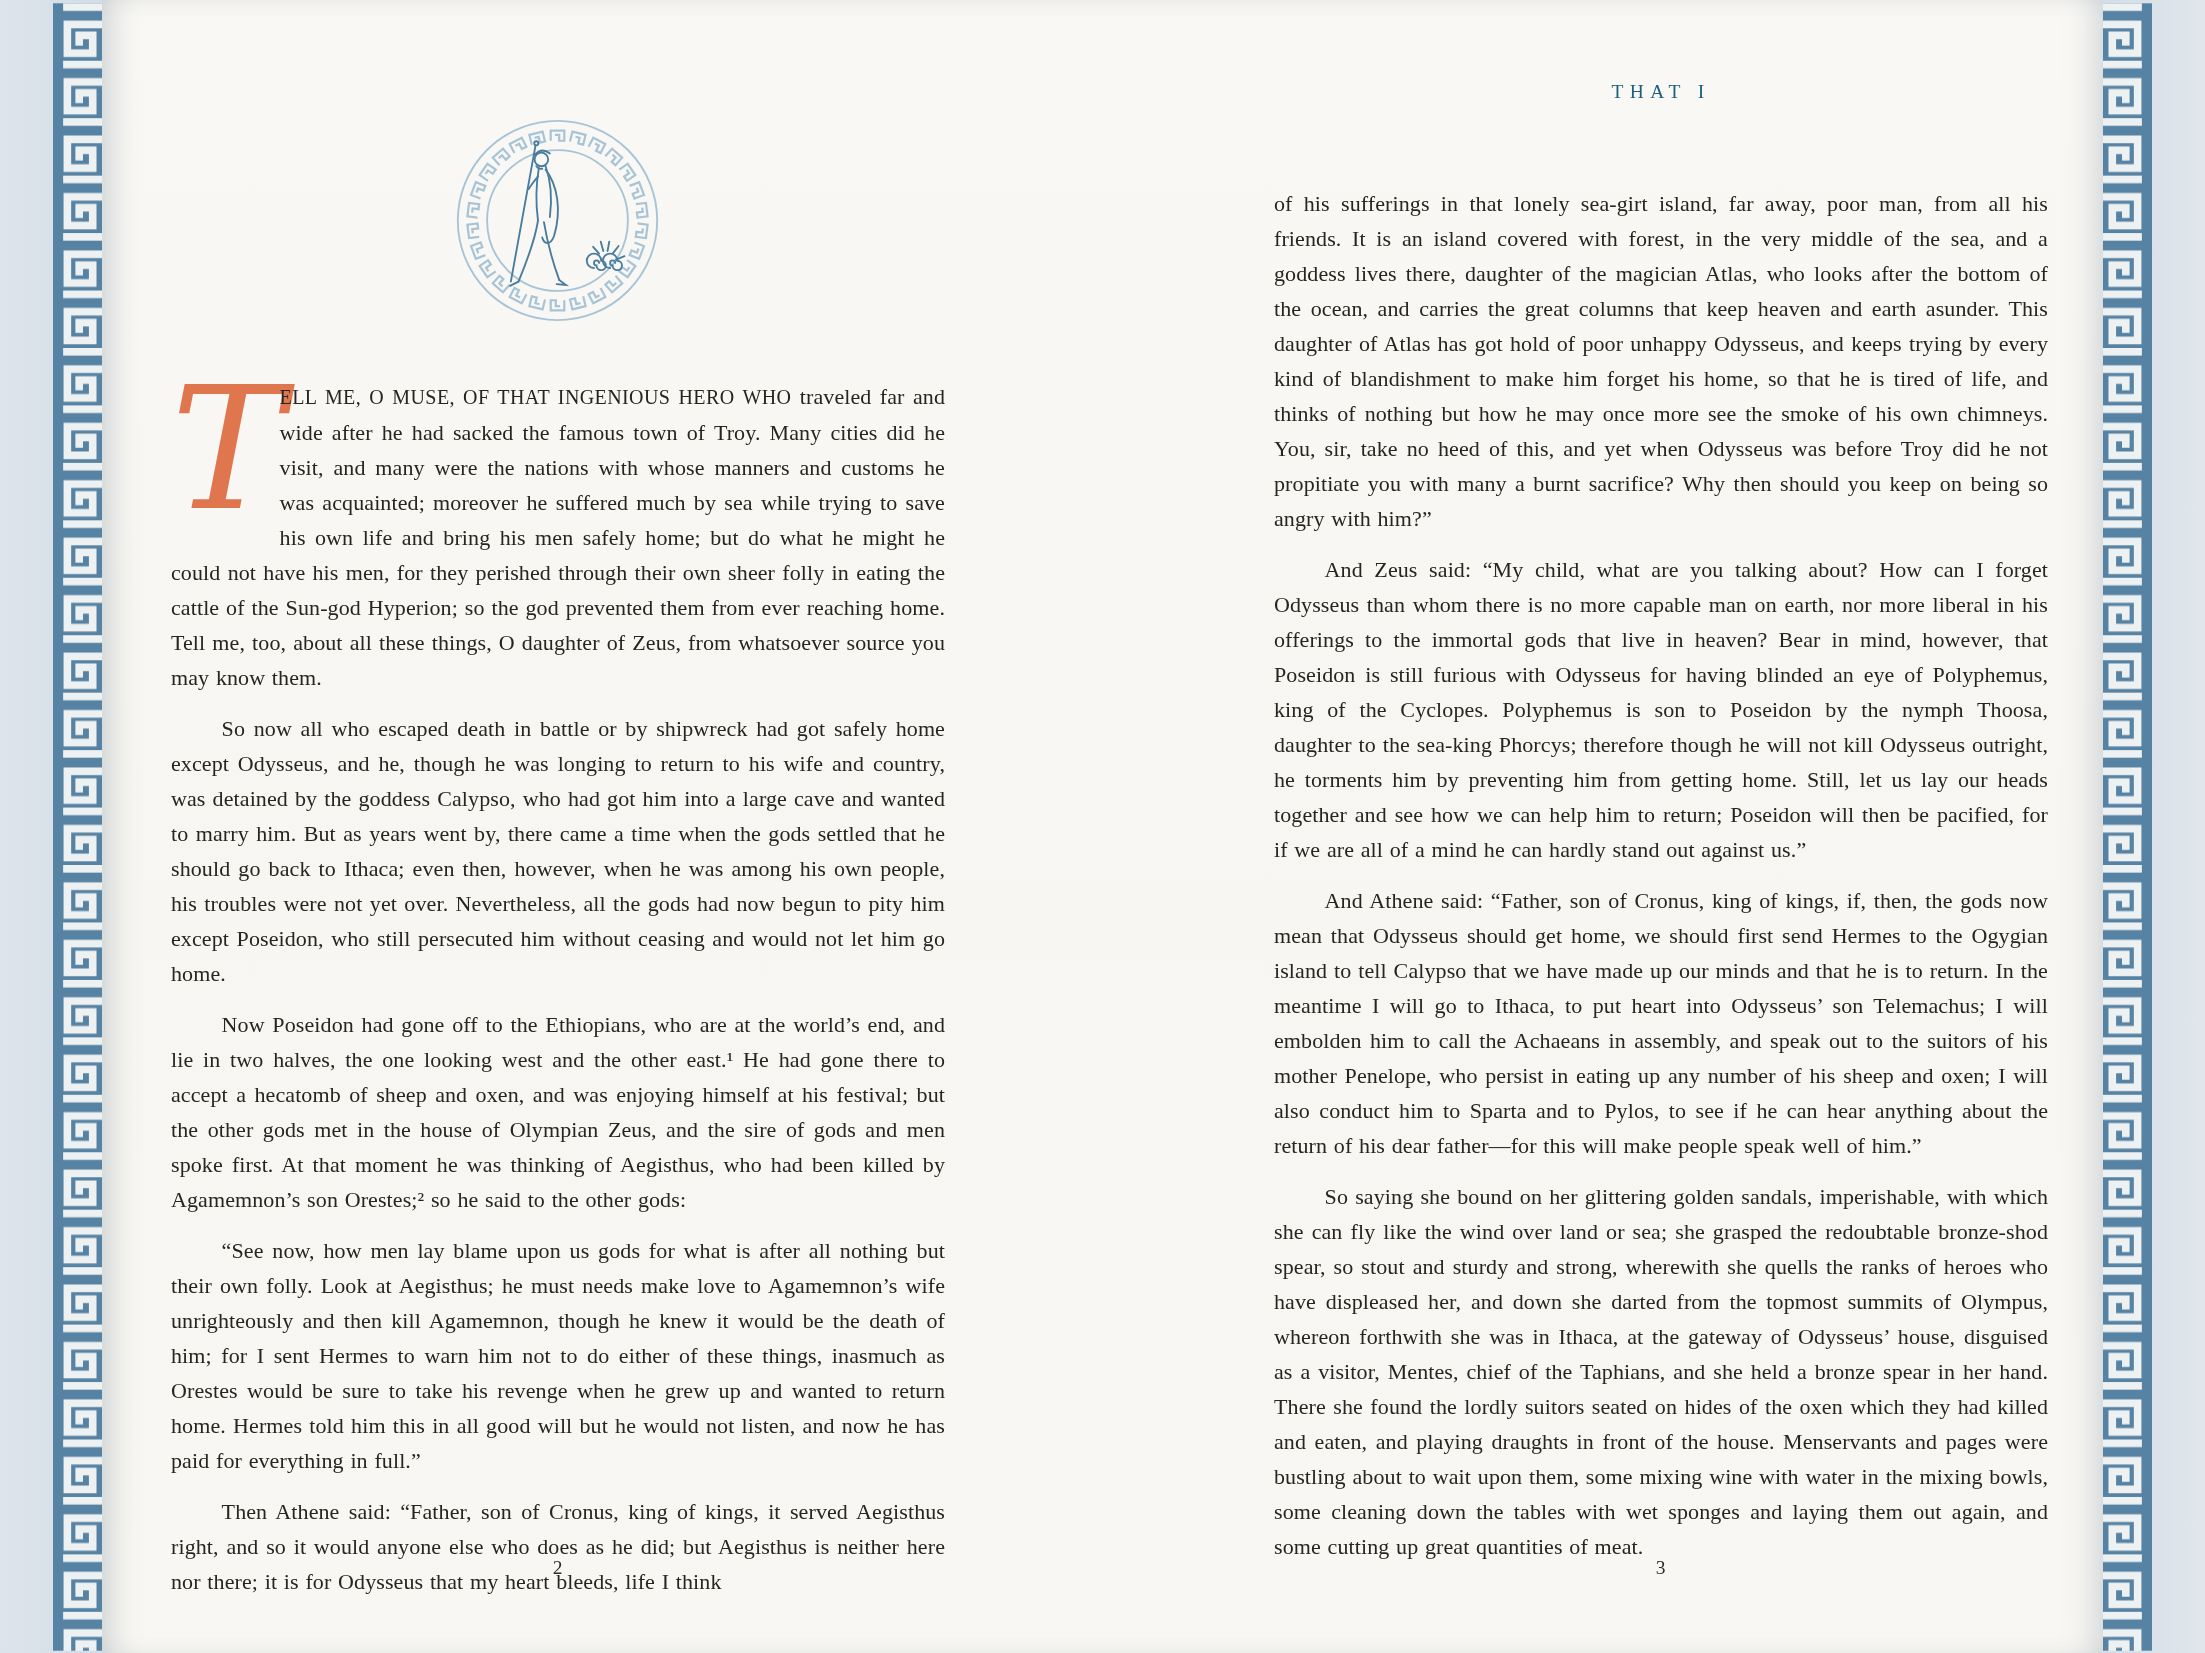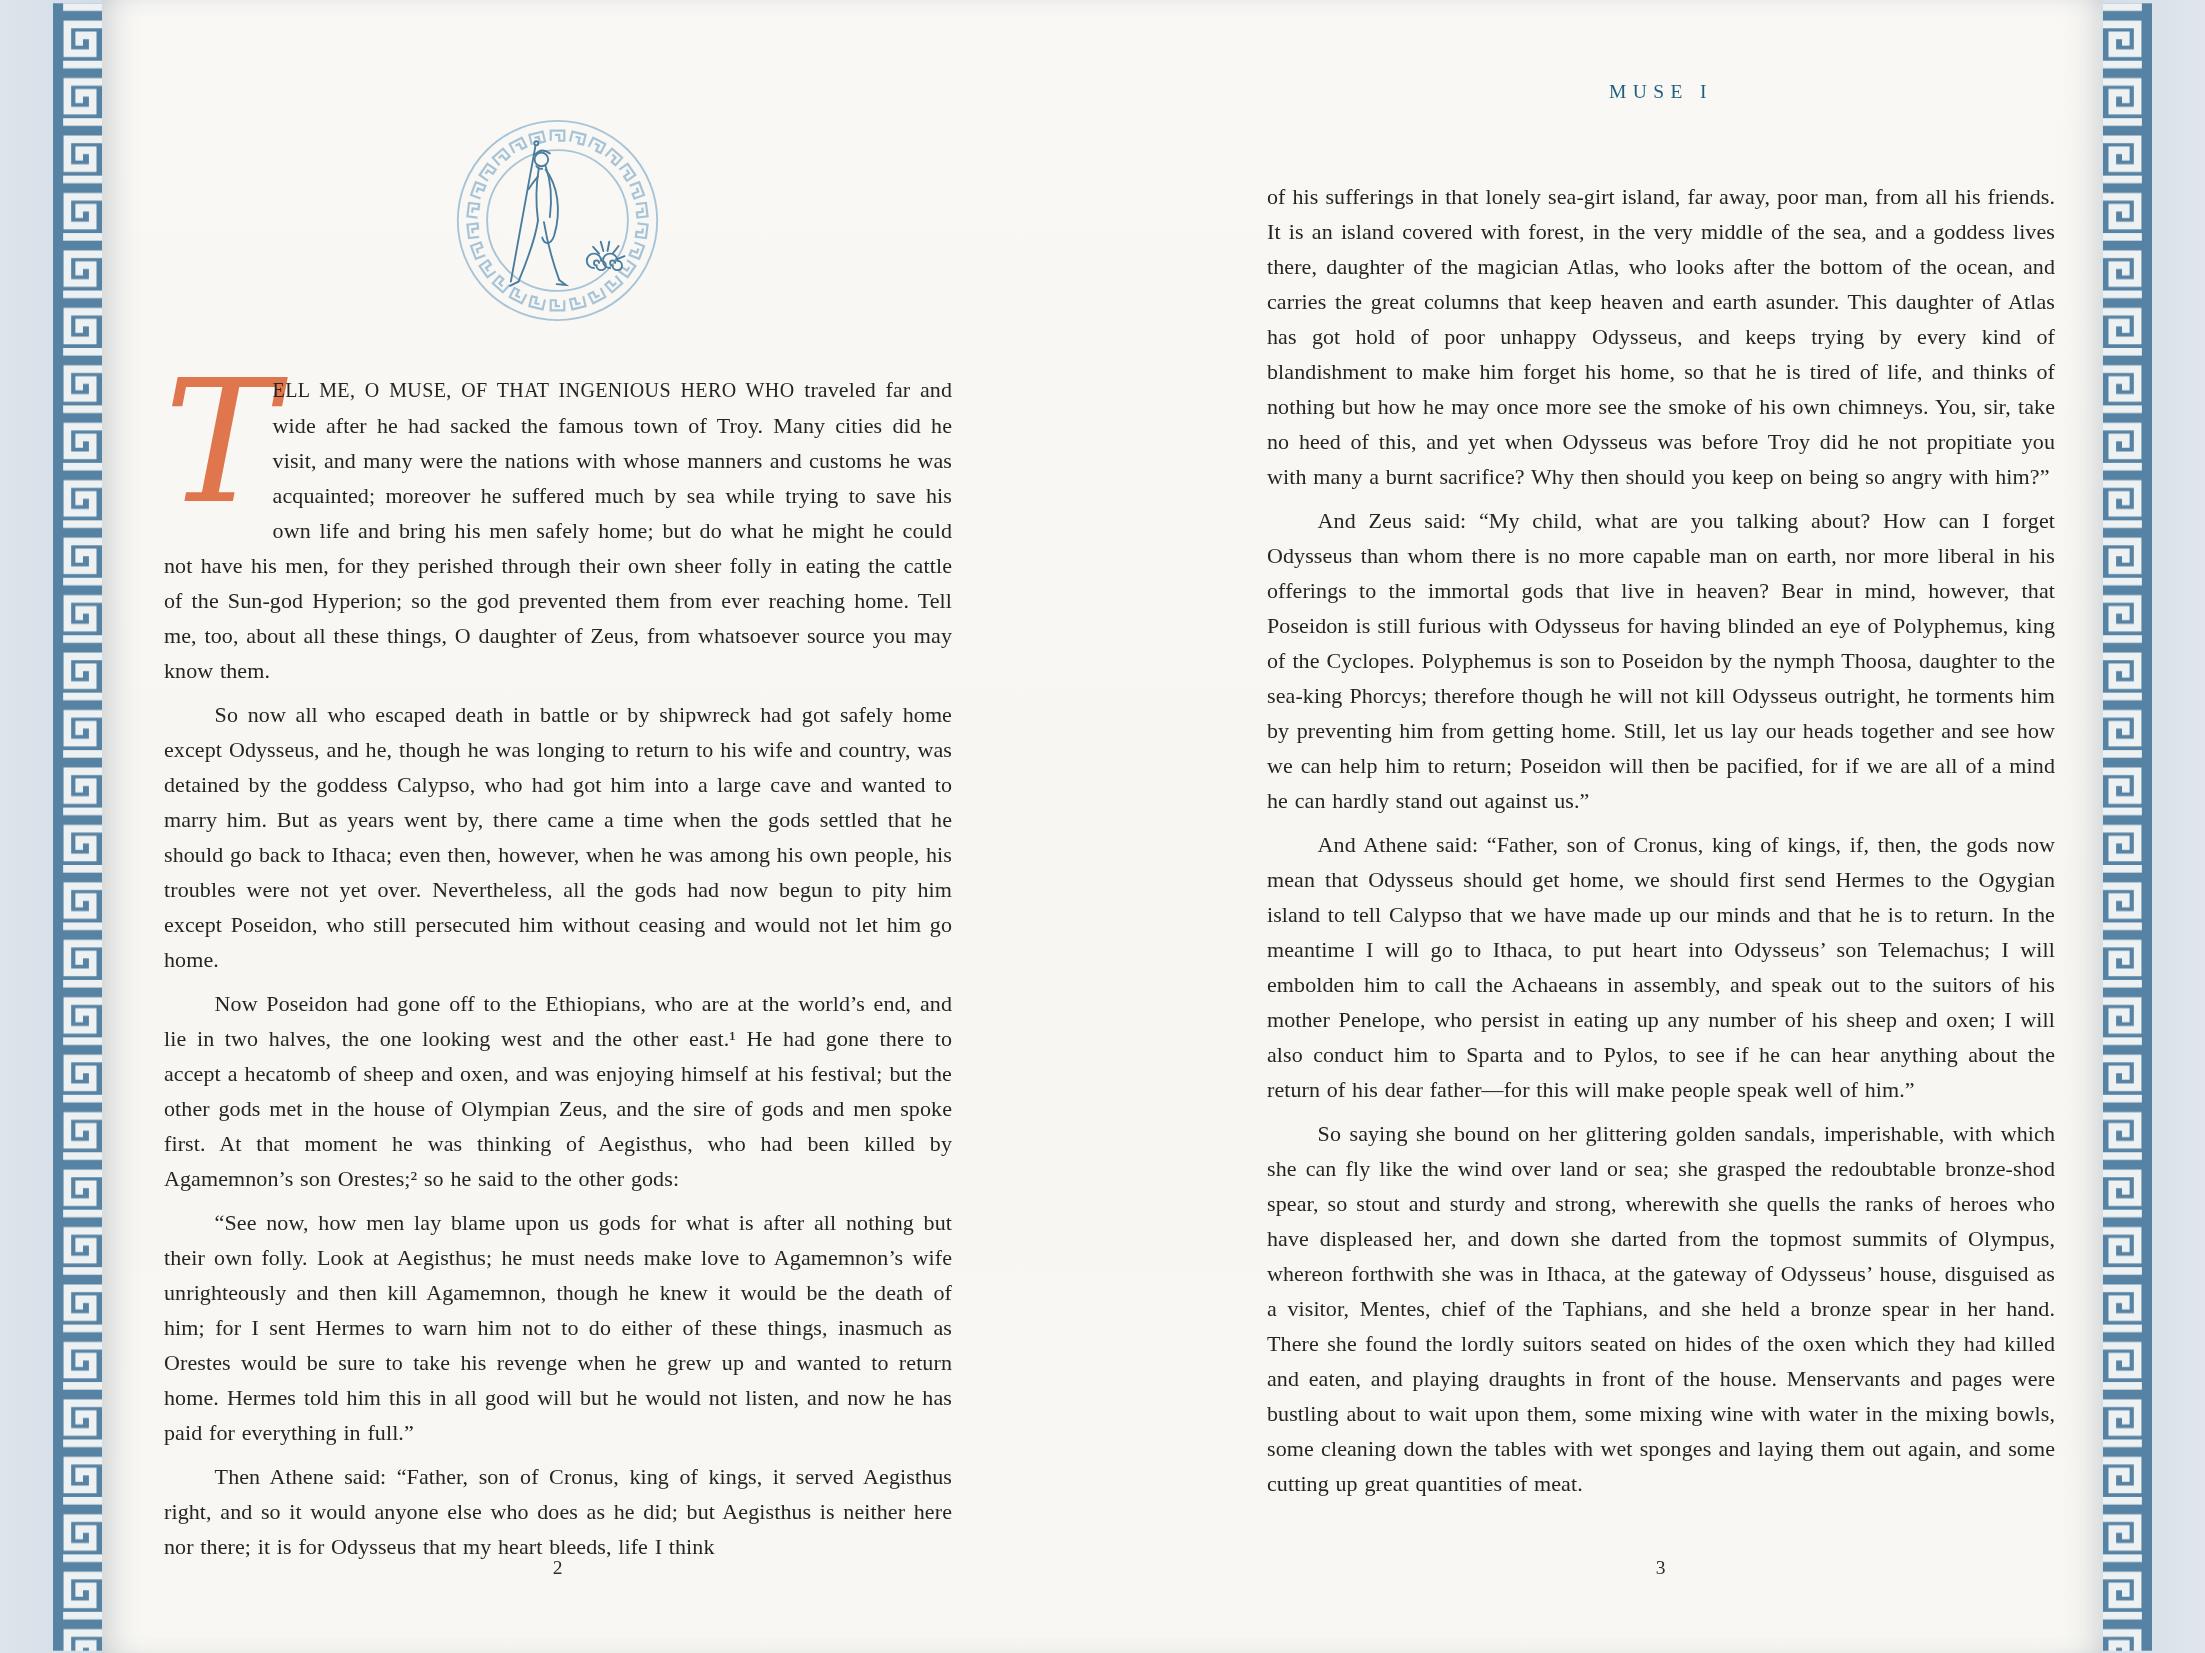--- a/index.html
+++ b/index.html
@@ -26,21 +26,21 @@
 
   .medallion{position:absolute;left:299px;top:117px;width:207px;height:207px;}
 
   .column{
     position:absolute;left:0;width:806px;
     text-align:justify;font-size:22px;line-height:35px;
     color:#26261f;word-spacing:0.05em;letter-spacing:0.1px;
   }
   .page.pleft  .column{top:363px;}
   .page.pright .column{top:170px;}
-  .column p{margin:9px;padding:0;}
+  .column p{margin:16px;padding:0;}
   .column p.indent{text-indent:2.3em;}
 
   .dropcap{
     float:left;width:95px;height:136px;
     font-family:"DejaVu Serif", serif;font-style:italic;
     font-size:170px;line-height:126px;
     color:#e0764e;margin:6.8px 13.6px 0 0;
     text-indent:0;overflow:visible;
   }
   .leadcaps{font-size:20px;letter-spacing:0.4px;}
@@ -160,21 +160,21 @@
         <p class="indent">Now Poseidon had gone off to the Ethiopians, who are at the world’s end, and lie in two halves, the one looking west and the other east.¹ He had gone there to accept a hecatomb of sheep and oxen, and was enjoying himself at his festival; but the other gods met in the house of Olympian Zeus, and the sire of gods and men spoke first. At that moment he was thinking of Aegisthus, who had been killed by Agamemnon’s son Orestes;² so he said to the other gods:</p>
         <p class="indent">“See now, how men lay blame upon us gods for what is after all nothing but their own folly. Look at Aegisthus; he must needs make love to Agamemnon’s wife unrighteously and then kill Agamemnon, though he knew it would be the death of him; for I sent Hermes to warn him not to do either of these things, inasmuch as Orestes would be sure to take his revenge when he grew up and wanted to return home. Hermes told him this in all good will but he would not listen, and now he has paid for everything in full.”</p>
         <p class="indent">Then Athene said: “Father, son of Cronus, king of kings, it served Aegisthus right, and so it would anyone else who does as he did; but Aegisthus is neither here nor there; it is for Odysseus that my heart bleeds, life I think</p>
       </div>
 
       <div class="folio">2</div>
     </section>
 
     <section class="page pright">
 
-      <div class="running-head">MUSE I</div>
+      <div class="running-head">THAT I</div>
 
       <div class="column">
         <p>of his sufferings in that lonely sea-girt island, far away, poor man, from all his friends. It is an island covered with forest, in the very middle of the sea, and a goddess lives there, daughter of the magician Atlas, who looks after the bottom of the ocean, and carries the great columns that keep heaven and earth asunder. This daughter of Atlas has got hold of poor unhappy Odysseus, and keeps trying by every kind of blandishment to make him forget his home, so that he is tired of life, and thinks of nothing but how he may once more see the smoke of his own chimneys. You, sir, take no heed of this, and yet when Odysseus was before Troy did he not propitiate you with many a burnt sacrifice? Why then should you keep on being so angry with him?”</p>
         <p class="indent">And Zeus said: “My child, what are you talking about? How can I forget Odysseus than whom there is no more capable man on earth, nor more liberal in his offerings to the immortal gods that live in heaven? Bear in mind, however, that Poseidon is still furious with Odysseus for having blinded an eye of Polyphemus, king of the Cyclopes. Polyphemus is son to Poseidon by the nymph Thoosa, daughter to the sea-king Phorcys; therefore though he will not kill Odysseus outright, he torments him by preventing him from getting home. Still, let us lay our heads together and see how we can help him to return; Poseidon will then be pacified, for if we are all of a mind he can hardly stand out against us.”</p>
         <p class="indent">And Athene said: “Father, son of Cronus, king of kings, if, then, the gods now mean that Odysseus should get home, we should first send Hermes to the Ogygian island to tell Calypso that we have made up our minds and that he is to return. In the meantime I will go to Ithaca, to put heart into Odysseus’ son Telemachus; I will embolden him to call the Achaeans in assembly, and speak out to the suitors of his mother Penelope, who persist in eating up any number of his sheep and oxen; I will also conduct him to Sparta and to Pylos, to see if he can hear anything about the return of his dear father—for this will make people speak well of him.”</p>
         <p class="indent">So saying she bound on her glittering golden sandals, imperishable, with which she can fly like the wind over land or sea; she grasped the redoubtable bronze-shod spear, so stout and sturdy and strong, wherewith she quells the ranks of heroes who have displeased her, and down she darted from the topmost summits of Olympus, whereon forthwith she was in Ithaca, at the gateway of Odysseus’ house, disguised as a visitor, Mentes, chief of the Taphians, and she held a bronze spear in her hand. There she found the lordly suitors seated on hides of the oxen which they had killed and eaten, and playing draughts in front of the house. Menservants and pages were bustling about to wait upon them, some mixing wine with water in the mixing bowls, some cleaning down the tables with wet sponges and laying them out again, and some cutting up great quantities of meat.</p>
       </div>
 
       <div class="folio">3</div>
     </section>

